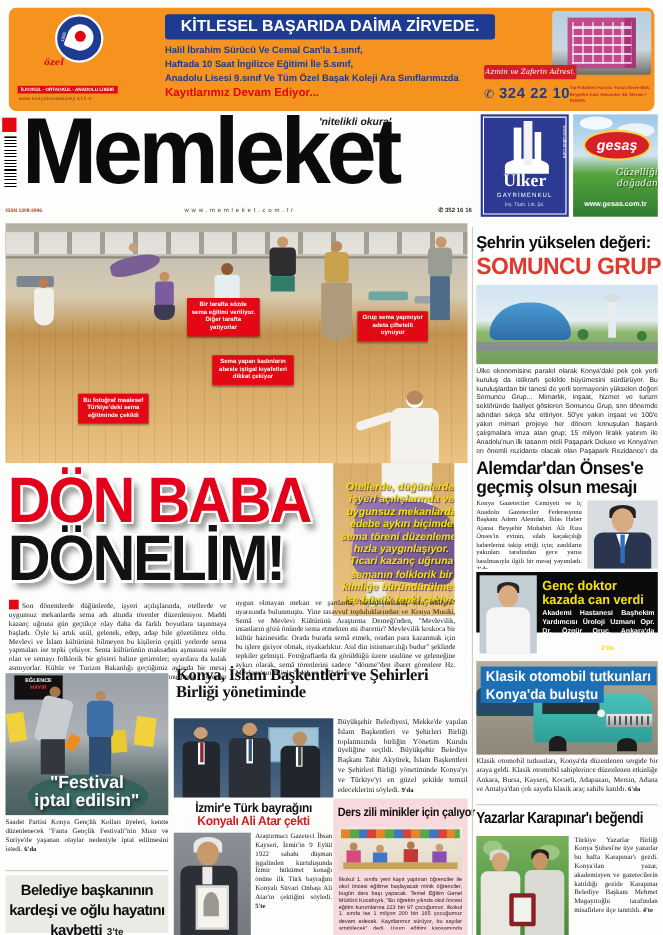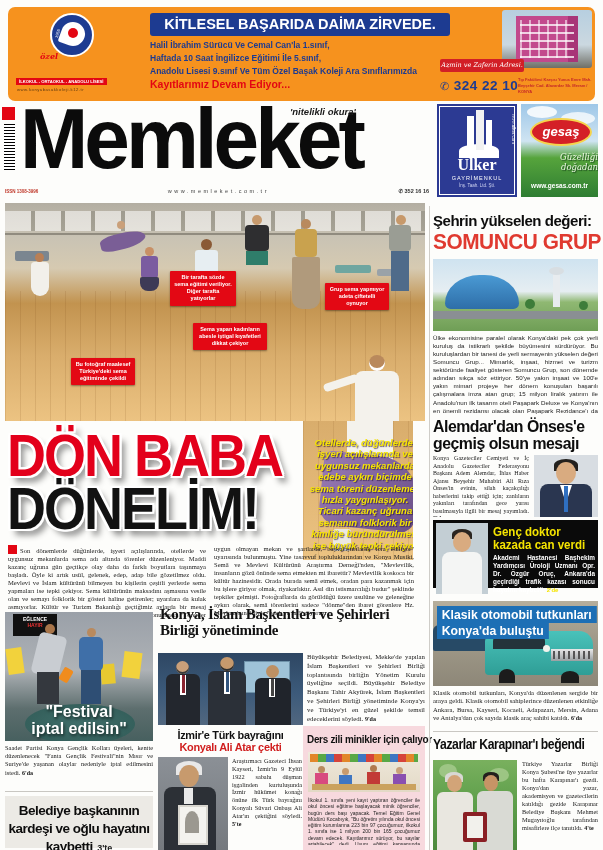--- a/index.html
+++ b/index.html
@@ -252,21 +252,21 @@
     <span>Konya Gazeteciler Cemiyeti ve İç Anadolu Gazeteciler Federasyonu Başkanı Adem Alemdar, İhlas Haber Ajansı Beyşehir Muhabiri Ali Rıza Önses'in evinin, silah kaçakçılığı haberlerini takip ettiği için; zanlıların yakınları tarafından gece yarısı basılmasıyla ilgili bir mesaj yayımladı.</span> <span class="pg">2'de</span>
   </div>
   <div class="ph" style="left:534px;top:455px;width:64px;height:62px;background:#d8dde2;">
     <div class="abs" style="left:20px;top:4px;width:24px;height:12px;background:#23201d;border-radius:50% 50% 0 0;"></div>
     <div class="person-head" style="left:22px;top:7px;width:20px;height:22px;background:#d9ab80;"></div>
     <div class="abs" style="left:6px;top:29px;width:52px;height:33px;background:#2a3650;border-radius:8px 8px 0 0;"></div>
     <div class="abs" style="left:26px;top:30px;width:12px;height:18px;background:#fff;clip-path:polygon(0 0,100% 0,50% 100%);"></div>
     <div class="abs" style="left:30px;top:31px;width:4px;height:26px;background:#2f6fc0;"></div>
   </div>
 
-  <div class="abs" style="left:433px;top:520px;width:165px;height:68px;background:#0a0a0a;">
+  <div class="abs" style="left:433px;top:520px;width:165px;height:55px;background:#0a0a0a;">
     <div class="ph" style="left:3px;top:3px;width:52px;height:71px;background:#c3ced4;">
       <div class="abs" style="left:16px;top:6px;width:20px;height:10px;background:#2b2520;border-radius:50% 50% 0 0;"></div>
       <div class="person-head" style="left:17px;top:9px;width:18px;height:20px;background:#d9ab80;"></div>
       <div class="abs" style="left:6px;top:29px;width:40px;height:42px;background:#f4f5f4;border-radius:8px 8px 0 0;"></div>
     </div>
     <div class="abs" style="left:60px;top:6px;width:102px;font-weight:bold;font-size:12px;line-height:1.05;color:#f5e400;transform:scaleX(.96);transform-origin:left top;">Genç doktor kazada can verdi</div>
     <div class="abs jt" style="left:60px;top:34px;width:102px;height:40px;overflow:hidden;font-size:6.4px;line-height:1.25;color:#fff;font-weight:bold;">
       <span>Akademi Hastanesi Başhekim Yardımcısı Üroloji Uzmanı Opr. Dr. Özgür Oruç, Ankara'da geçirdiği trafik kazası sonucu hayatını kaybetti.</span> <span class="pg" style="color:#f5e400;">2'de</span>
     </div>
   </div>

